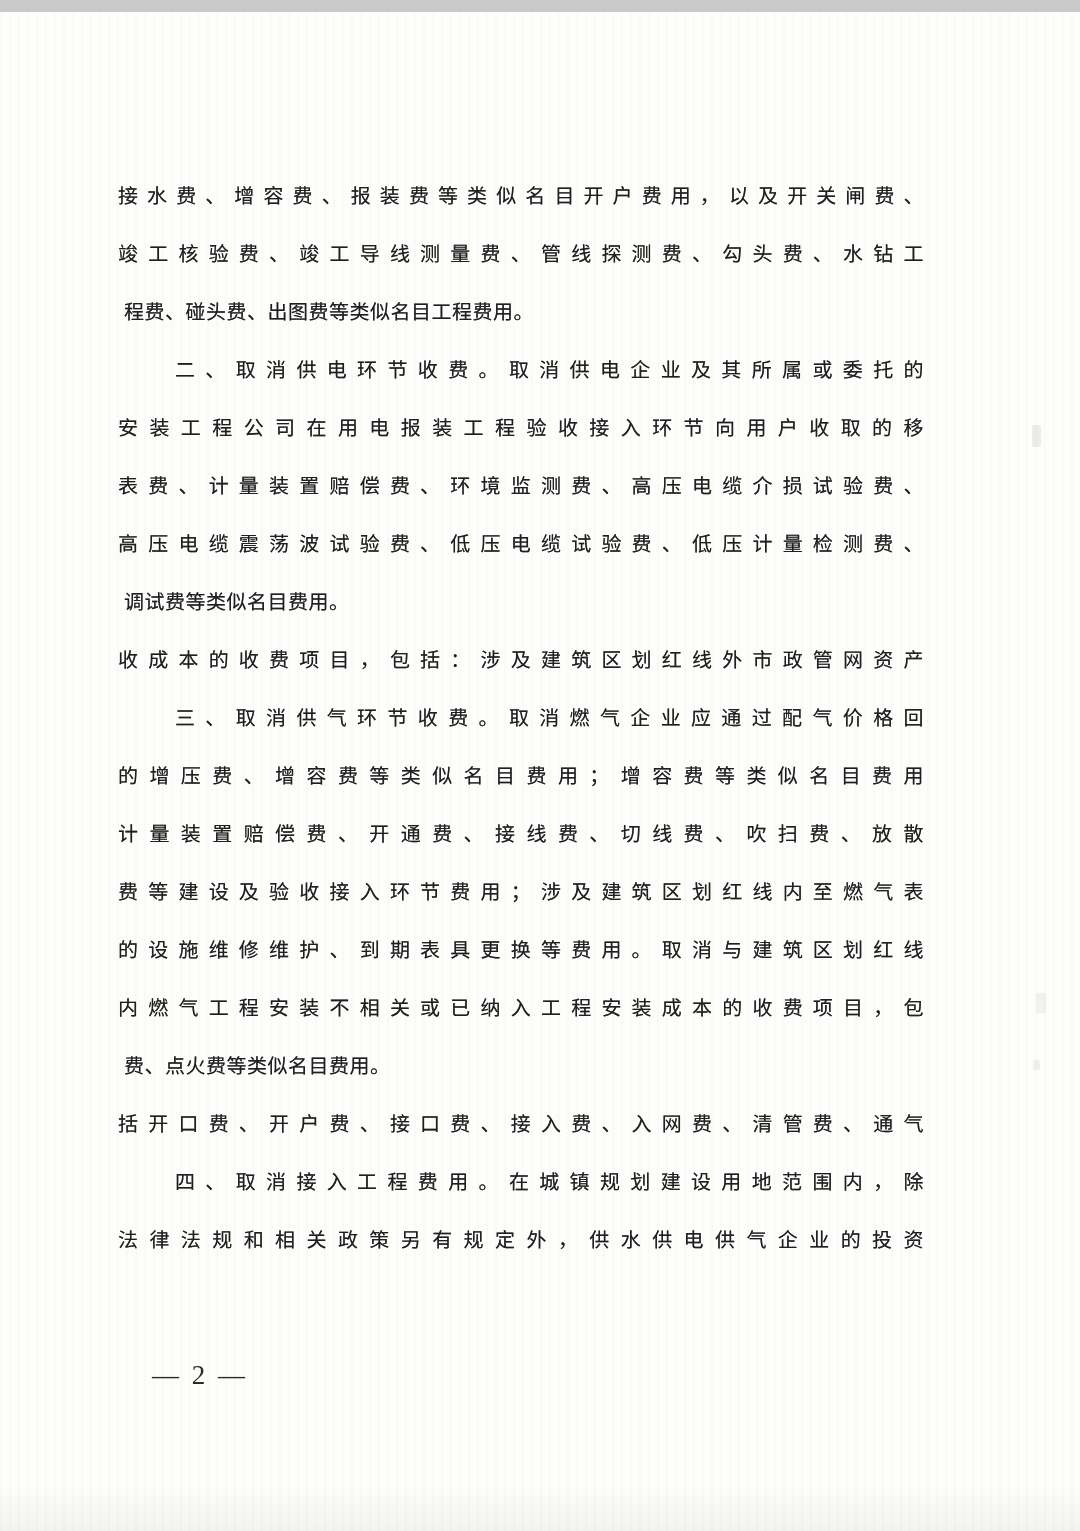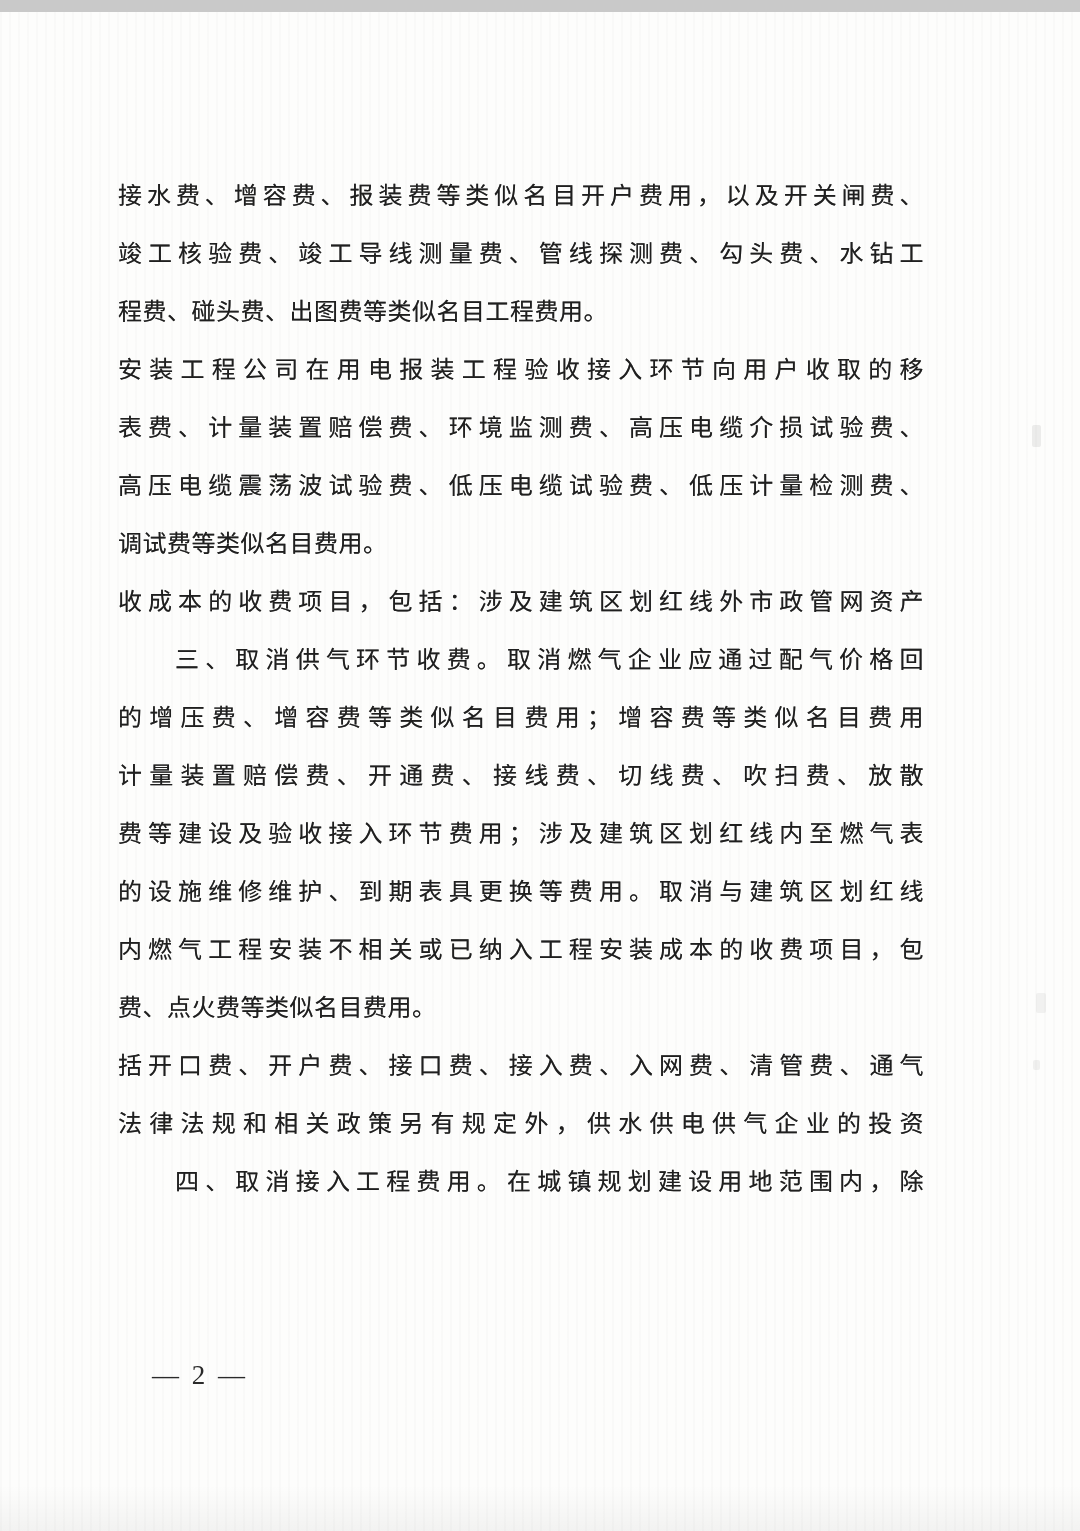--- a/index.html
+++ b/index.html
@@ -44,29 +44,29 @@
   }
   .text-block {
     position: absolute;
     top: 167px;
     left: 118px;
     width: 806px;
   }
   .line {
     height: 58px;
     line-height: 58px;
-    font-size: 24px;
+    font-size: 20px;
     letter-spacing: 0.5px;
     text-align: justify;
     text-align-last: justify;
     overflow: hidden;
     text-shadow: 0 0 0.4px rgba(0,0,0,0.55);
   }
   .line.indent { text-indent: 57px; }
-  .line.para-end { text-align-last: left; }
+  .line.para-end { text-align-last: left; margin-left: 6px; }
   .page-number {
     position: absolute;
     left: 152px;
     top: 1355px;
     font-size: 27px;
     line-height: 40px;
     letter-spacing: 3px;
     color: #2a2a2a;
   }
   .scan-artifact {
@@ -83,35 +83,36 @@
 <body>
 
 <div class="page">
 
   <div class="scan-top-bar"></div>
 
   <div class="text-block">
     <div class="line">接水费、增容费、报装费等类似名目开户费用，以及开关闸费、</div>
     <div class="line">竣工核验费、竣工导线测量费、管线探测费、勾头费、水钻工</div>
     <div class="line para-end">程费、碰头费、出图费等类似名目工程费用。</div>
+    <div class="line indent">二、取消供电环节收费。取消供电企业及其所属或委托的</div>
     <div class="line">安装工程公司在用电报装工程验收接入环节向用户收取的移</div>
     <div class="line">表费、计量装置赔偿费、环境监测费、高压电缆介损试验费、</div>
     <div class="line">高压电缆震荡波试验费、低压电缆试验费、低压计量检测费、</div>
     <div class="line para-end">调试费等类似名目费用。</div>
     <div class="line">收成本的收费项目，包括：涉及建筑区划红线外市政管网资产</div>
     <div class="line indent">三、取消供气环节收费。取消燃气企业应通过配气价格回</div>
     <div class="line">的增压费、增容费等类似名目费用；增容费等类似名目费用</div>
     <div class="line">计量装置赔偿费、开通费、接线费、切线费、吹扫费、放散</div>
     <div class="line">费等建设及验收接入环节费用；涉及建筑区划红线内至燃气表</div>
     <div class="line">的设施维修维护、到期表具更换等费用。取消与建筑区划红线</div>
     <div class="line">内燃气工程安装不相关或已纳入工程安装成本的收费项目，包</div>
     <div class="line para-end">费、点火费等类似名目费用。</div>
     <div class="line">括开口费、开户费、接口费、接入费、入网费、清管费、通气</div>
+    <div class="line indent">四、取消接入工程费用。在城镇规划建设用地范围内，除</div>
     <div class="line">法律法规和相关政策另有规定外，供水供电供气企业的投资</div>
-    <div class="line indent">四、取消接入工程费用。在城镇规划建设用地范围内，除</div>
   </div>
 
   <div class="page-number">— 2 —</div>
 
   <div class="scan-artifact artifact-1"></div>
   <div class="scan-artifact artifact-2"></div>
   <div class="scan-artifact artifact-3"></div>
 
   <div class="scan-bottom-shade"></div>
 

